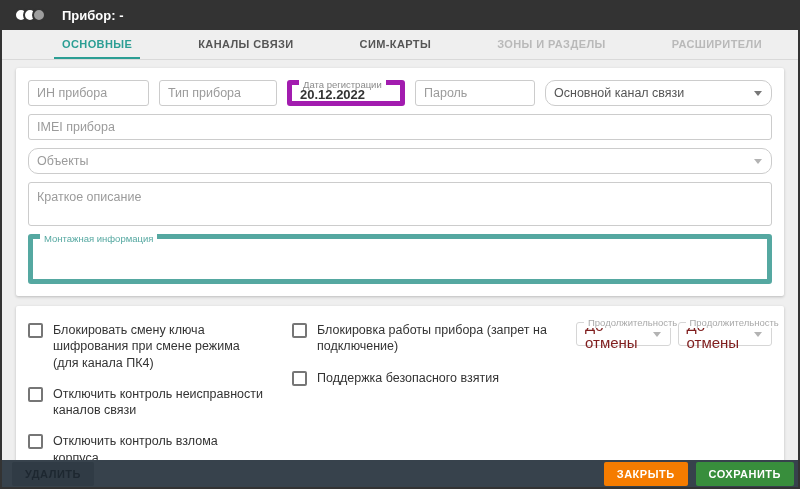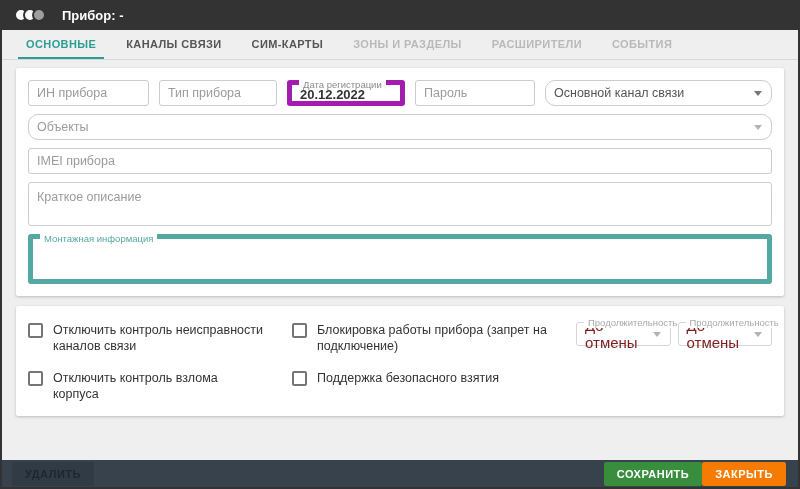--- a/index.html
+++ b/index.html
@@ -29,21 +29,21 @@
   
   .tabbar {
     height: 30px; flex: 0 0 30px; background: #efefef;
     border-bottom: 1px solid #d9d9d9;
     display: flex; align-items: stretch; padding-left: 16px;
   }
   .tab {
     font-size: 11px; font-weight: bold; letter-spacing: .4px;
     color: #555555; display: flex; align-items: center;
     padding: 0 8px; margin-right: 14px; cursor: pointer;
-    border-bottom: 2px solid transparent; white-space: nowrap;
+    border-bottom: 2px solid transparent; white-space: nowrap; margin-left: 36px;
   }
   .tab.active { color: #2b9e94; border-bottom-color: #2b9e94; }
   .tab.disabled { color: #b9b9b9; cursor: default; }
 
   
   .content { flex: 1 1 auto; padding: 8px 14px; overflow: hidden; }
   .card {
     background: #ffffff; border-radius: 2px;
     box-shadow: 0 1px 3px rgba(0,0,0,.22);
     padding: 12px; margin-bottom: 10px;
@@ -176,44 +176,48 @@
           <input value="20.12.2022" style="">
         </div>
         <input class="txt w-pass" placeholder="Пароль" style="">
         <div class="select w-chan">
           <span class="sel-value">Основной канал связи</span>
           <span class="caret"></span>
         </div>
       </div>
 
       <div class="row">
+        <input class="txt" placeholder="IMEI прибора" style="">
+      </div>
+
+      <div class="row">
         <div class="select" style="flex:1">
           <span class="sel-value ph">Объекты</span>
           <span class="caret light"></span>
         </div>
       </div>
 
       <div class="row">
-        <input class="txt" placeholder="IMEI прибора" style="">
-      </div>
-
-      <div class="row">
         <textarea class="txt" placeholder="Краткое описание" style=""></textarea>
       </div>
 
       <div class="row">
         <div class="outlined teal" style="flex:1">
           <span class="flabel">Монтажная информация</span>
           <input value="" style="">
         </div>
       </div>
     </div>
 
     <div class="card opts">
       <div class="opt-col col-1">
+        <div class="chk-row">
+          <span class="chk"></span>
+          <span class="chk-label">Блокировать смену ключа шифрования при смене режима (для канала ПК4)</span>
+        </div>
         <div class="chk-row">
           <span class="chk"></span>
           <span class="chk-label">Отключить контроль неисправности каналов связи</span>
         </div>
         <div class="chk-row">
           <span class="chk"></span>
           <span class="chk-label">Отключить контроль взлома корпуса</span>
         </div>
       </div>
 
@@ -240,17 +244,17 @@
           <span class="caret light"></span>
         </div>
       </div>
     </div>
 
   </div>
 
   <div class="footer">
     <button class="btn btn-delete">УДАЛИТЬ</button>
     <div class="spacer"></div>
+    <button class="btn btn-close">ЗАКРЫТЬ</button>
     <button class="btn btn-save">СОХРАНИТЬ</button>
-    <button class="btn btn-close">ЗАКРЫТЬ</button>
   </div>
 
 </div>
 
 </body></html>

